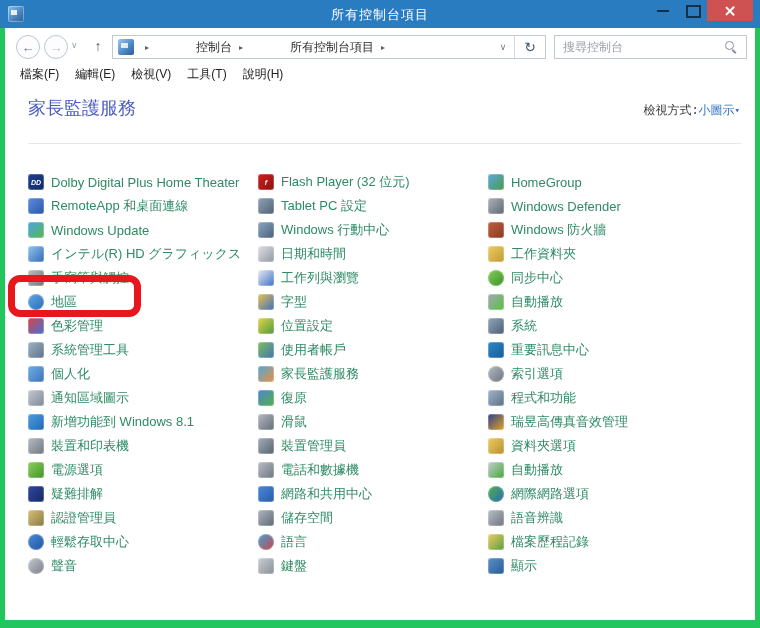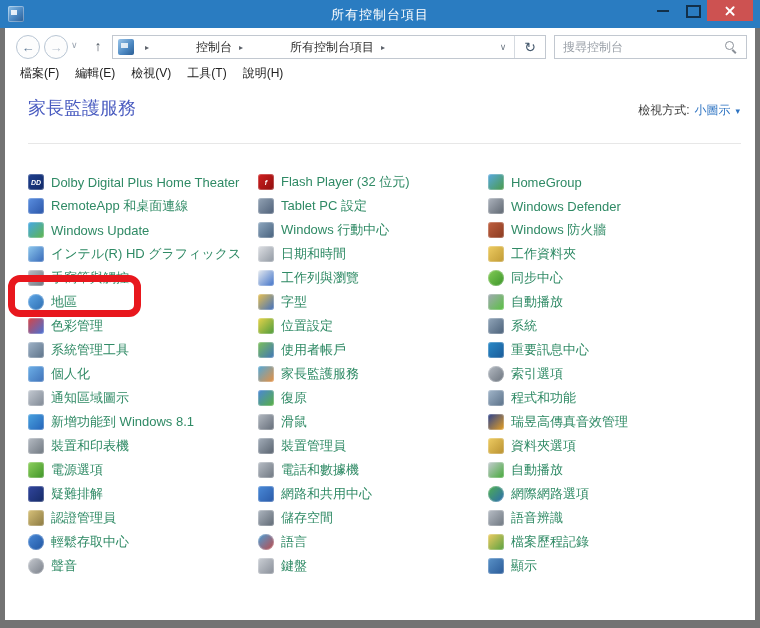--- a/index.html
+++ b/index.html
@@ -1,16 +1,16 @@
 <!DOCTYPE html>
 <html><head>
 <meta charset="utf-8">
 <style>
   html,body{margin:0;padding:0;background:#d8d8d8;font-family:"Liberation Sans","DejaVu Sans",sans-serif;}
-  .window{position:relative;width:760px;height:628px;background:#737373;overflow:hidden;}
+  .window{position:relative;width:760px;height:628px;background:#22c55e;overflow:hidden;}
   
   .titlebar{position:absolute;left:0;top:0;width:760px;height:28px;background:#2a7cc1;}
   .app-icon{position:absolute;left:8px;top:6px;width:16px;height:16px;border-radius:2px;
     background:linear-gradient(135deg,#8cc0e8 0%,#4a86c0 55%,#2a5d94 100%);box-shadow:inset 0 0 0 1px rgba(255,255,255,.35);}
   .app-icon::after{content:"";position:absolute;left:3px;top:4px;width:6px;height:5px;background:#fff;opacity:.85;}
   .title-text{position:absolute;left:0;right:0;top:6px;text-align:center;color:#fff;font-size:13px;letter-spacing:1px;}
   .cap-btn{position:absolute;top:0;height:22px;display:flex;align-items:center;justify-content:center;}
   .btn-min{left:650px;width:26px;}
   .btn-min .bar{width:12px;height:2px;background:#12304a;}
   .btn-max{left:680px;width:26px;}
@@ -41,25 +41,25 @@
   .addr-refresh{width:30px;height:100%;border-left:1px solid #d5dae0;display:flex;align-items:center;justify-content:center;
     font-size:14px;color:#44586c;}
   .searchbox{position:absolute;left:549px;top:7px;width:193px;height:24px;border:1px solid #c2c8d0;background:#fff;
     box-sizing:border-box;display:flex;align-items:center;}
   .searchbox input{flex:1;border:none;outline:none;font-size:12px;color:#444;padding:0 0 0 8px;font-family:inherit;background:transparent;}
   .searchbox input::placeholder{color:#9aa0a8;}
   .mag{position:relative;width:16px;height:16px;margin-right:7px;flex:0 0 auto;}
   .mag::before{content:"";position:absolute;left:2px;top:2px;width:7px;height:7px;border:1.8px solid #8a9098;border-radius:50%;}
   .mag::after{content:"";position:absolute;left:10px;top:10px;width:5px;height:1.8px;background:#8a9098;transform:rotate(45deg);transform-origin:0 0;}
   
-  .menubar{position:absolute;left:7px;top:34px;height:24px;display:flex;}
+  .menubar{position:absolute;left:7px;top:34px;height:24px;display:flex;align-items:center;}
   .menu-item{font-size:12px;color:#222;padding:3px 8px;}
   
   .page-title{position:absolute;left:23px;top:68px;font-size:18px;color:#4a5cc0;}
-  .viewby{position:absolute;right:15px;top:74px;font-size:12px;display:flex;align-items:center;gap:5px;}
+  .viewby{position:absolute;right:15px;top:74px;font-size:12px;display:flex;align-items:center;font-family:Liberation Mono, monospace;}
   .viewby .lbl{color:#3c3c3c;}
   .viewby .val{color:#2d73c2;}
   .viewby .caret{color:#2d73c2;font-size:9px;}
   .divider{position:absolute;left:23px;right:14px;top:115px;height:1px;background:#e7e7e7;}
   
   .grid{position:absolute;left:23px;top:142px;width:712px;display:flex;}
   .col{display:flex;flex-direction:column;}
   .col0{width:230px;} .col1{width:230px;} .col2{width:252px;}
   .item{display:flex;align-items:center;height:24px;gap:7px;cursor:pointer;}
   .ico{width:16px;height:16px;border-radius:3px;flex:0 0 auto;display:flex;align-items:center;justify-content:center;

